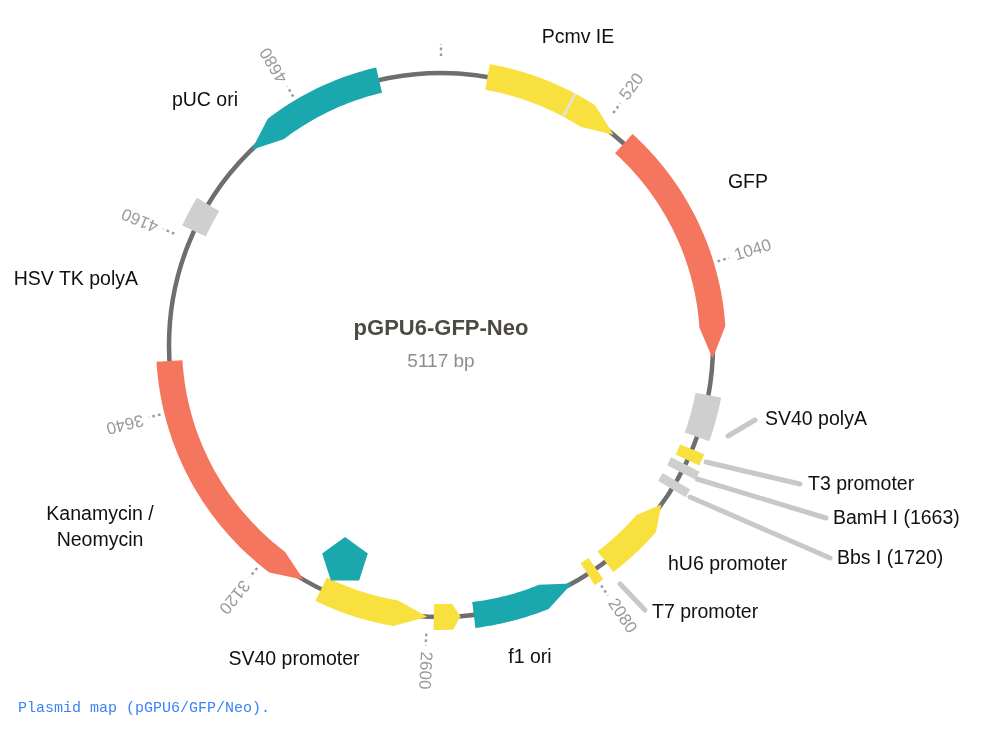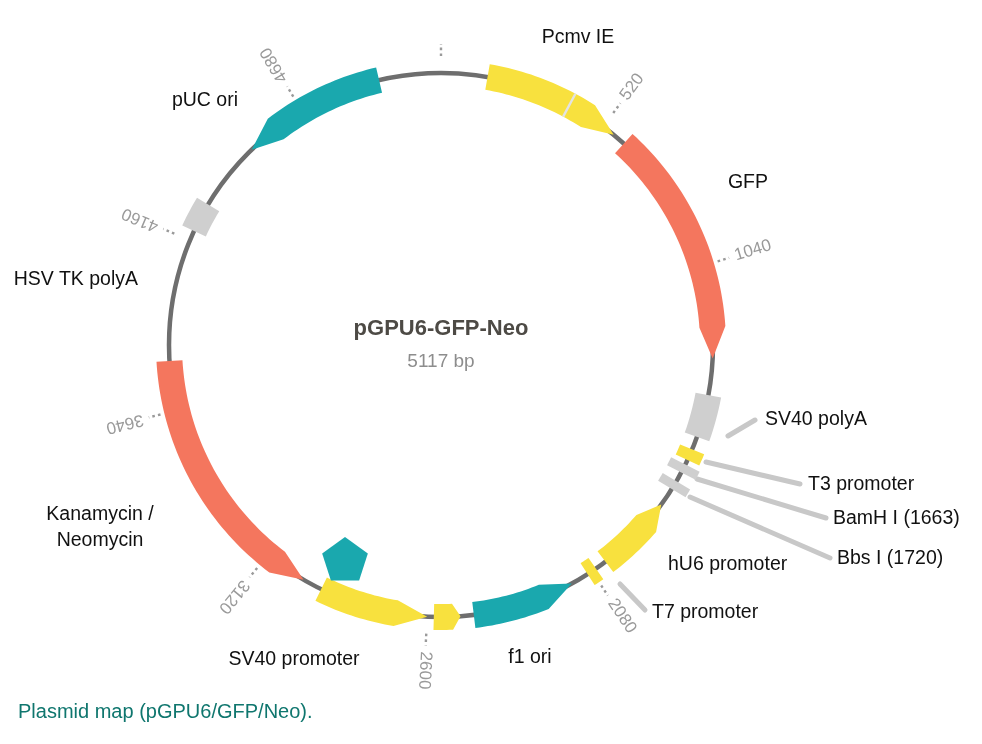--- a/index.html
+++ b/index.html
@@ -4,22 +4,22 @@
 <style>
   html,body{margin:0;padding:0;background:#ffffff;}
   body{width:982px;height:744px;overflow:hidden;
        font-family:"Liberation Sans","DejaVu Sans",sans-serif;}
   #stage{position:relative;width:982px;height:744px;background:#fff;}
   svg#map{position:absolute;left:0;top:0;width:982px;height:744px;display:block;}
   .feat-label{font-family:"Liberation Sans","DejaVu Sans",sans-serif;font-size:19.5px;fill:#111111;}
   .tick-label{font-family:"Liberation Sans","DejaVu Sans",sans-serif;font-size:17px;fill:#9a9a9a;}
   .center-title{font-family:"Liberation Sans","DejaVu Sans",sans-serif;font-size:22px;font-weight:bold;fill:#4d4a45;}
   .center-sub{font-family:"Liberation Sans","DejaVu Sans",sans-serif;font-size:19px;fill:#8d8d8d;}
-  .caption{position:absolute;left:18px;top:700px;font-size:20px;color:#0f766e;
-           font-family:Liberation Sans, sans-serif;white-space:nowrap;}
+  .caption{position:absolute;left:18px;top:700px;font-size:15px;color:#3b82f6;
+           font-family:Liberation Mono, monospace;white-space:nowrap;}
 </style>
 </head>
 <body>
 
 <div id="stage">
 
   <svg id="map" viewBox="0 0 982 744">
     <g id="backbone-group">
         <circle cx="441" cy="345" r="272" fill="none" stroke="#6e6e6e" stroke-width="4.5"></circle>
       </g>

